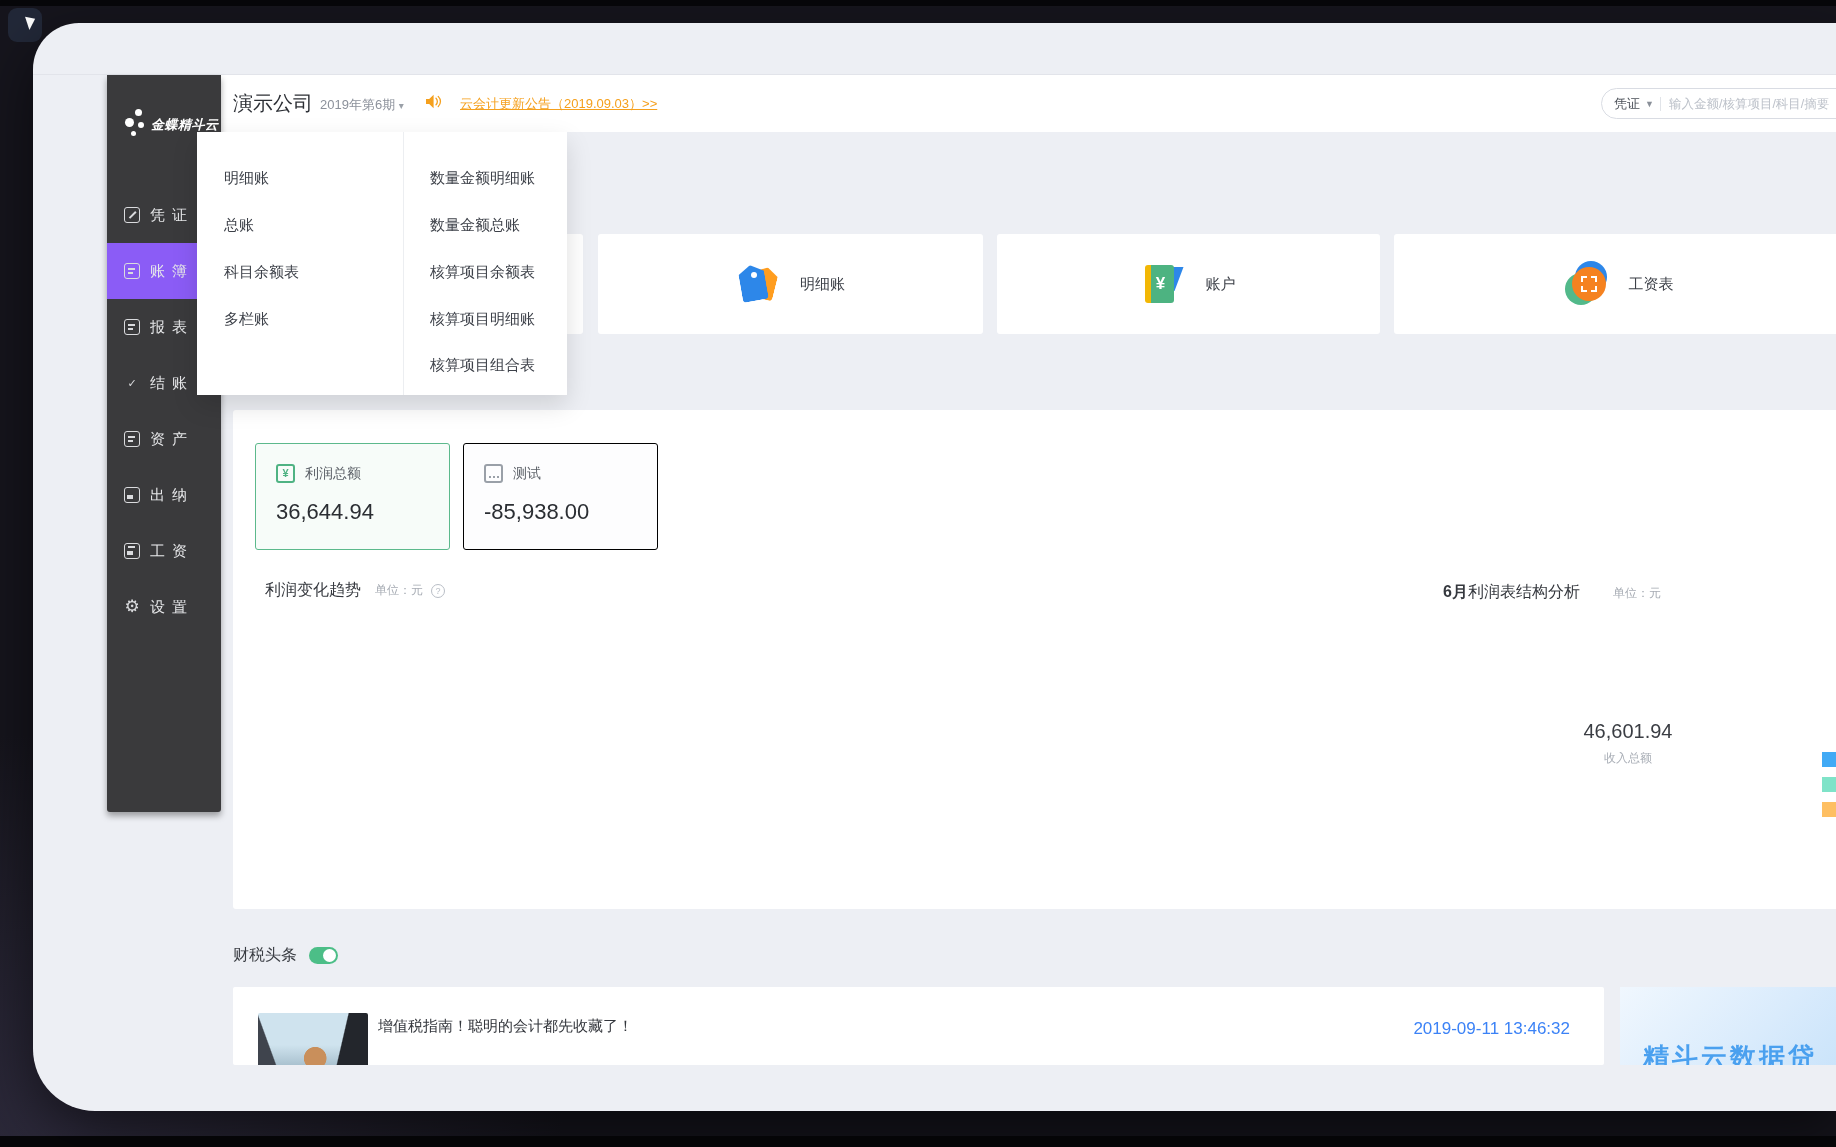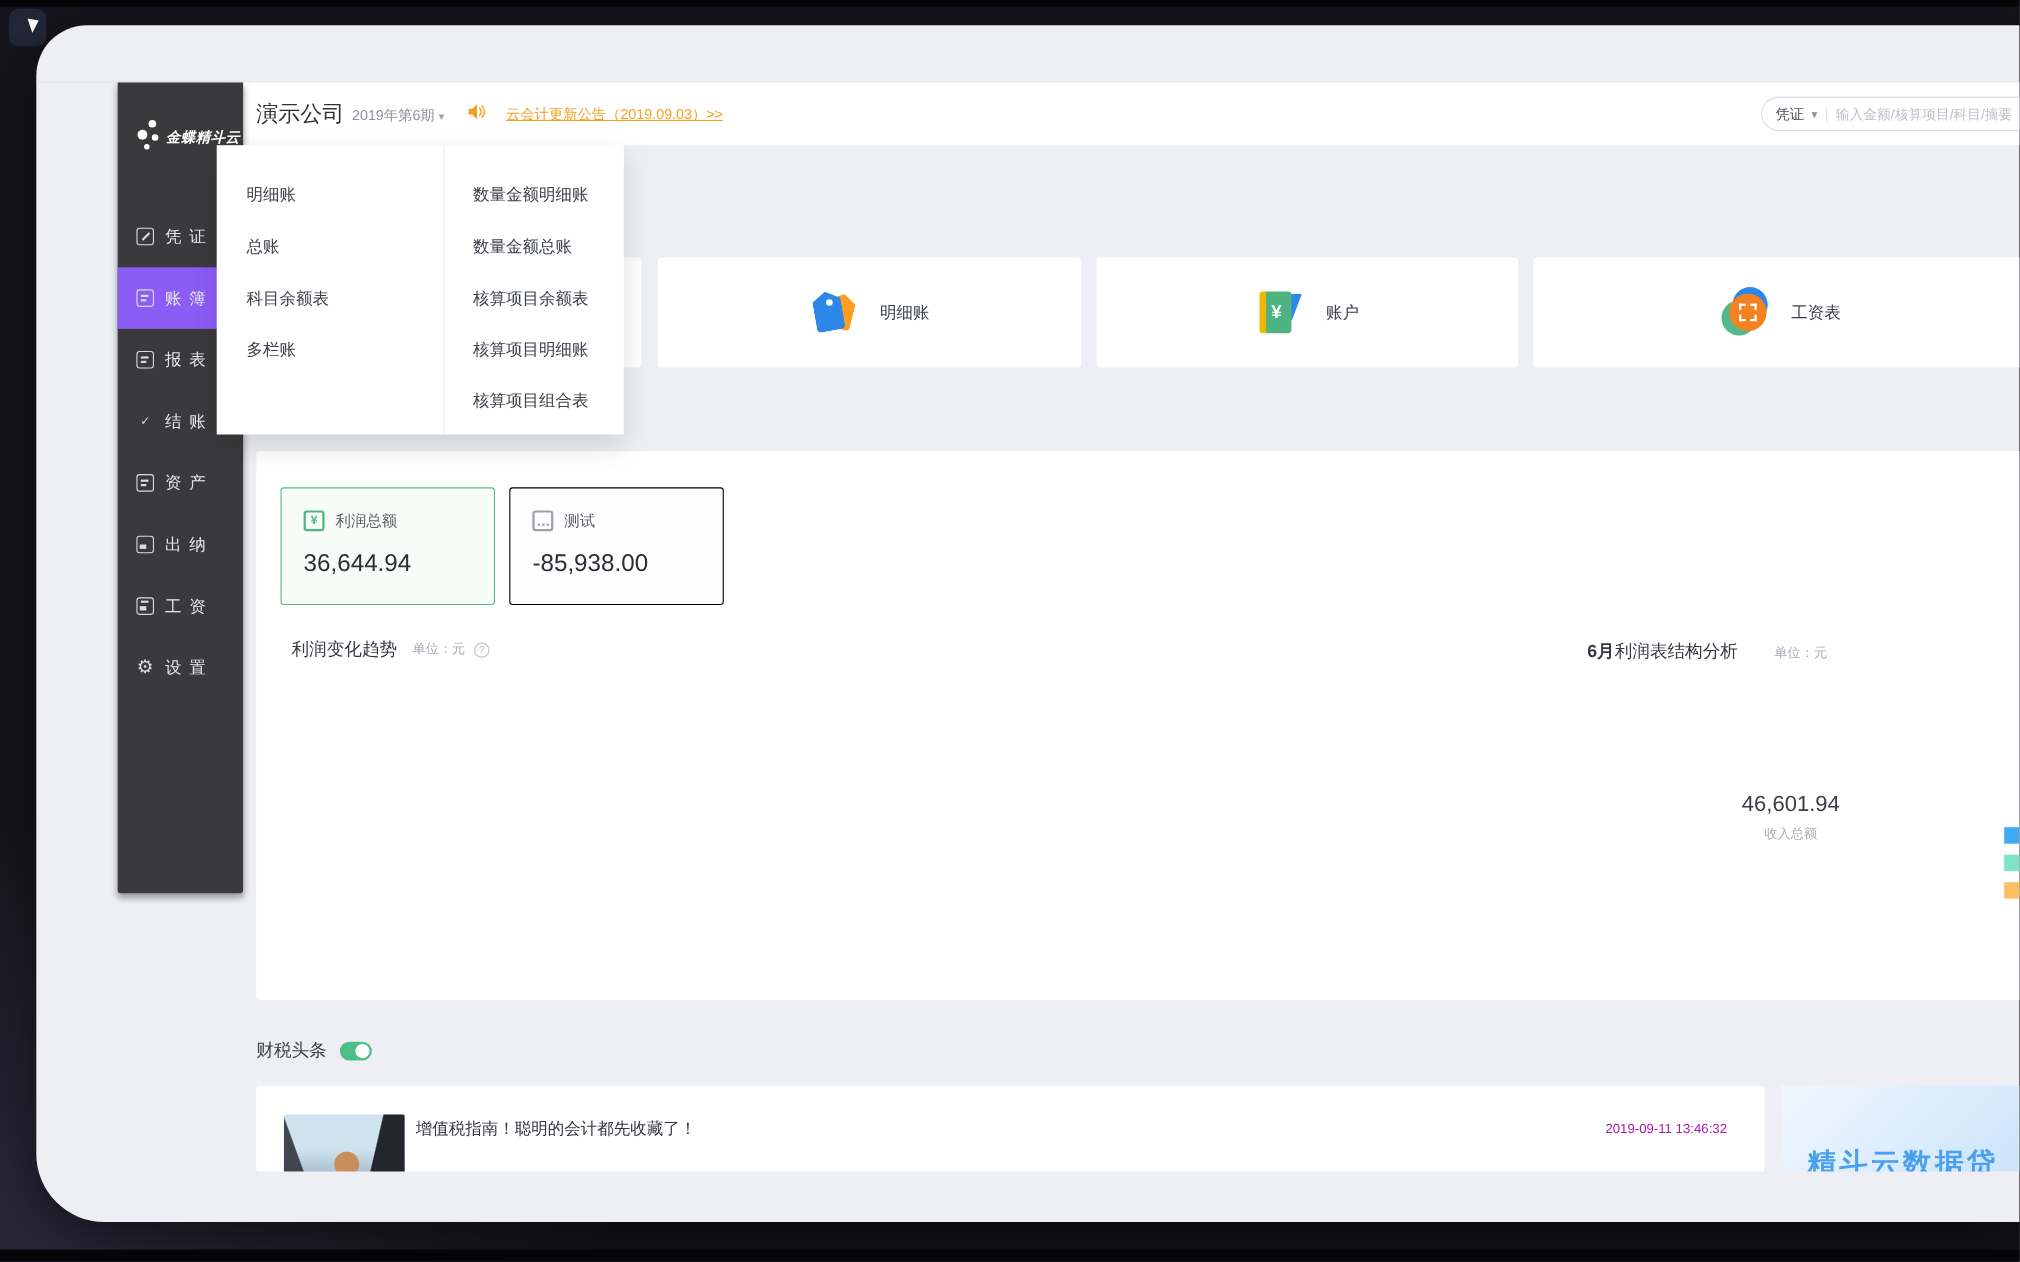--- a/index.html
+++ b/index.html
@@ -125,21 +125,21 @@
   .toggle { left:276px; top:924px; width:29px; height:17px; border-radius:9px; background:#4cbe87; cursor:pointer; }
   .toggle b { position:absolute; right:2px; top:2px; width:13px; height:13px; background:#fff; border-radius:50%; }
   #news-panel { left:200px; top:964px; width:1371px; height:78px; background:#fff; border-radius:2px; overflow:hidden; cursor:pointer; }
   .news-thumb { position:absolute; left:25px; top:26px; width:110px; height:58px; border-radius:2px;
     background:
       radial-gradient(circle at 52% 78%, #c98f5b 0 15%, rgba(0,0,0,0) 16%),
       linear-gradient(70deg, #3f444d 0 15%, rgba(0,0,0,0) 16%),
       linear-gradient(283deg, #23262c 0 26%, rgba(0,0,0,0) 27%),
       linear-gradient(180deg, #cfe3ee 0 55%, #9fb8c6 100%); }
   .news-item-title { position:absolute; left:145px; top:30px; font-size:15px; color:#33363c; }
-  .news-time { position:absolute; right:34px; top:32px; font-size:12px; color:#a21caf; }
+  .news-time { position:absolute; right:34px; top:32px; font-size:17px; color:#3b82f6; }
   #promo { left:1587px; top:964px; width:260px; height:78px; overflow:hidden; cursor:pointer;
            background:linear-gradient(135deg,#f0f7fe 0%,#d9ebfc 55%,#c5e1fa 100%); }
   .promo-text { position:absolute; left:23px; top:53px; font-size:26px; font-weight:bold; color:#4aa0ef; letter-spacing:3px; white-space:nowrap; }
 </style>
 </head>
 <body>
 
 <div id="stage">
   <div class="abs strip-top"></div>
   <div class="abs strip-bottom"></div>

